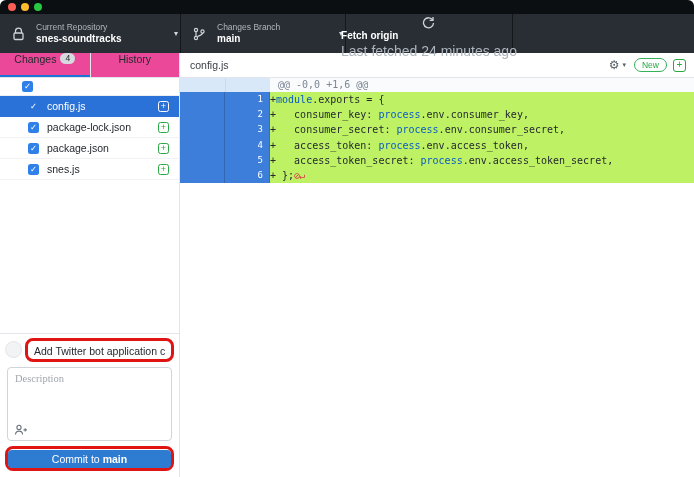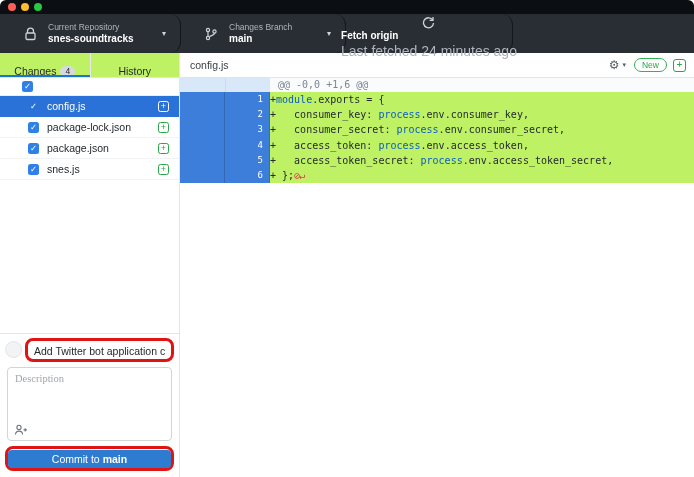--- a/index.html
+++ b/index.html
@@ -8,42 +8,42 @@
   .window { width:694px; height:477px; display:flex; flex-direction:column; background:#fff; }
 
   
   .titlebar { height:14px; background:#0c0f11; display:flex; align-items:center;
               padding-left:8px; flex-shrink:0; border-radius:6px 6px 0 0; }
   .tl { width:8px; height:8px; border-radius:50%; margin-right:5px; }
   .tl.red { background:#ff5f57; } .tl.yellow { background:#febc2e; } .tl.green { background:#28c840; }
 
   
   .toolbar { height:39px; background:#292e34; display:flex; flex-shrink:0; }
-  .tb-sec { display:flex; align-items:center; padding:0 14px; border-right:1px solid #14171a;
-            cursor:pointer; position:relative;border-radius:11px; }
+  .tb-sec { display:flex; align-items:center; padding:0 2px; border-right:1px solid #14171a;
+            cursor:pointer; position:relative; }
   .tb-sec.repo { width:181px; } .tb-sec.branch { width:165px; } .tb-sec.fetch { width:167px;flex-direction:column; }
   .tb-rest { flex:1; }
   .tb-icon { width:16px; height:16px; margin:0 10px 0 8px; flex-shrink:0; display:flex;
              align-items:center; justify-content:center; }
   .tb-text { display:flex; flex-direction:column; line-height:1.25; flex:1; min-width:0; }
   .tb-label { font-size:8.5px; color:#aeb5bc; }
   .tb-value { font-size:10px; color:#ffffff; font-weight:bold; white-space:nowrap; }
   .tb-sub   { font-size:14px; color:#aeb5bc; white-space:nowrap; }
   .tb-chevron { color:#cfd4d9; font-size:8px; margin-left:4px; }
 
   
   .app-body { flex:1; display:flex; min-height:0; }
   .sidebar { width:180px; border-right:1px solid #e1e4e8; display:flex; flex-direction:column;
              background:#fff; flex-shrink:0; }
   .main { flex:1; display:flex; flex-direction:column; min-width:0; background:#fff; }
 
   
   .tabs { height:25px; display:flex; border-bottom:1px solid #e1e4e8; flex-shrink:0; }
-  .tab { width:90px; display:flex; align-items:flex-end; justify-content:center; gap:4px;
-         font-size:10.5px; color:#24292e; cursor:pointer; position:relative; background:#bef264; }
+  .tab { width:90px; display:flex; align-items:flex-start; justify-content:center; gap:4px;
+         font-size:10.5px; color:#24292e; cursor:pointer; position:relative; background:#ec4899; }
   .tab + .tab { border-left:1px solid #e6e9ec; }
   .tab.active::after { content:""; position:absolute; left:0; right:0; bottom:0; height:2.5px;
                        background:#1d74d8; }
   .badge { background:#d6dadf; color:#24292e; font-size:8.5px; border-radius:7px;
            padding:1px 5px; line-height:1.1; }
 
   
   .files-header { height:18px; display:flex; align-items:center; padding-left:22px;
                   border-bottom:1px solid #eceff1; flex-shrink:0; }
   .files-header .fh-label { flex:1; font-size:12px; color:#24292e;

